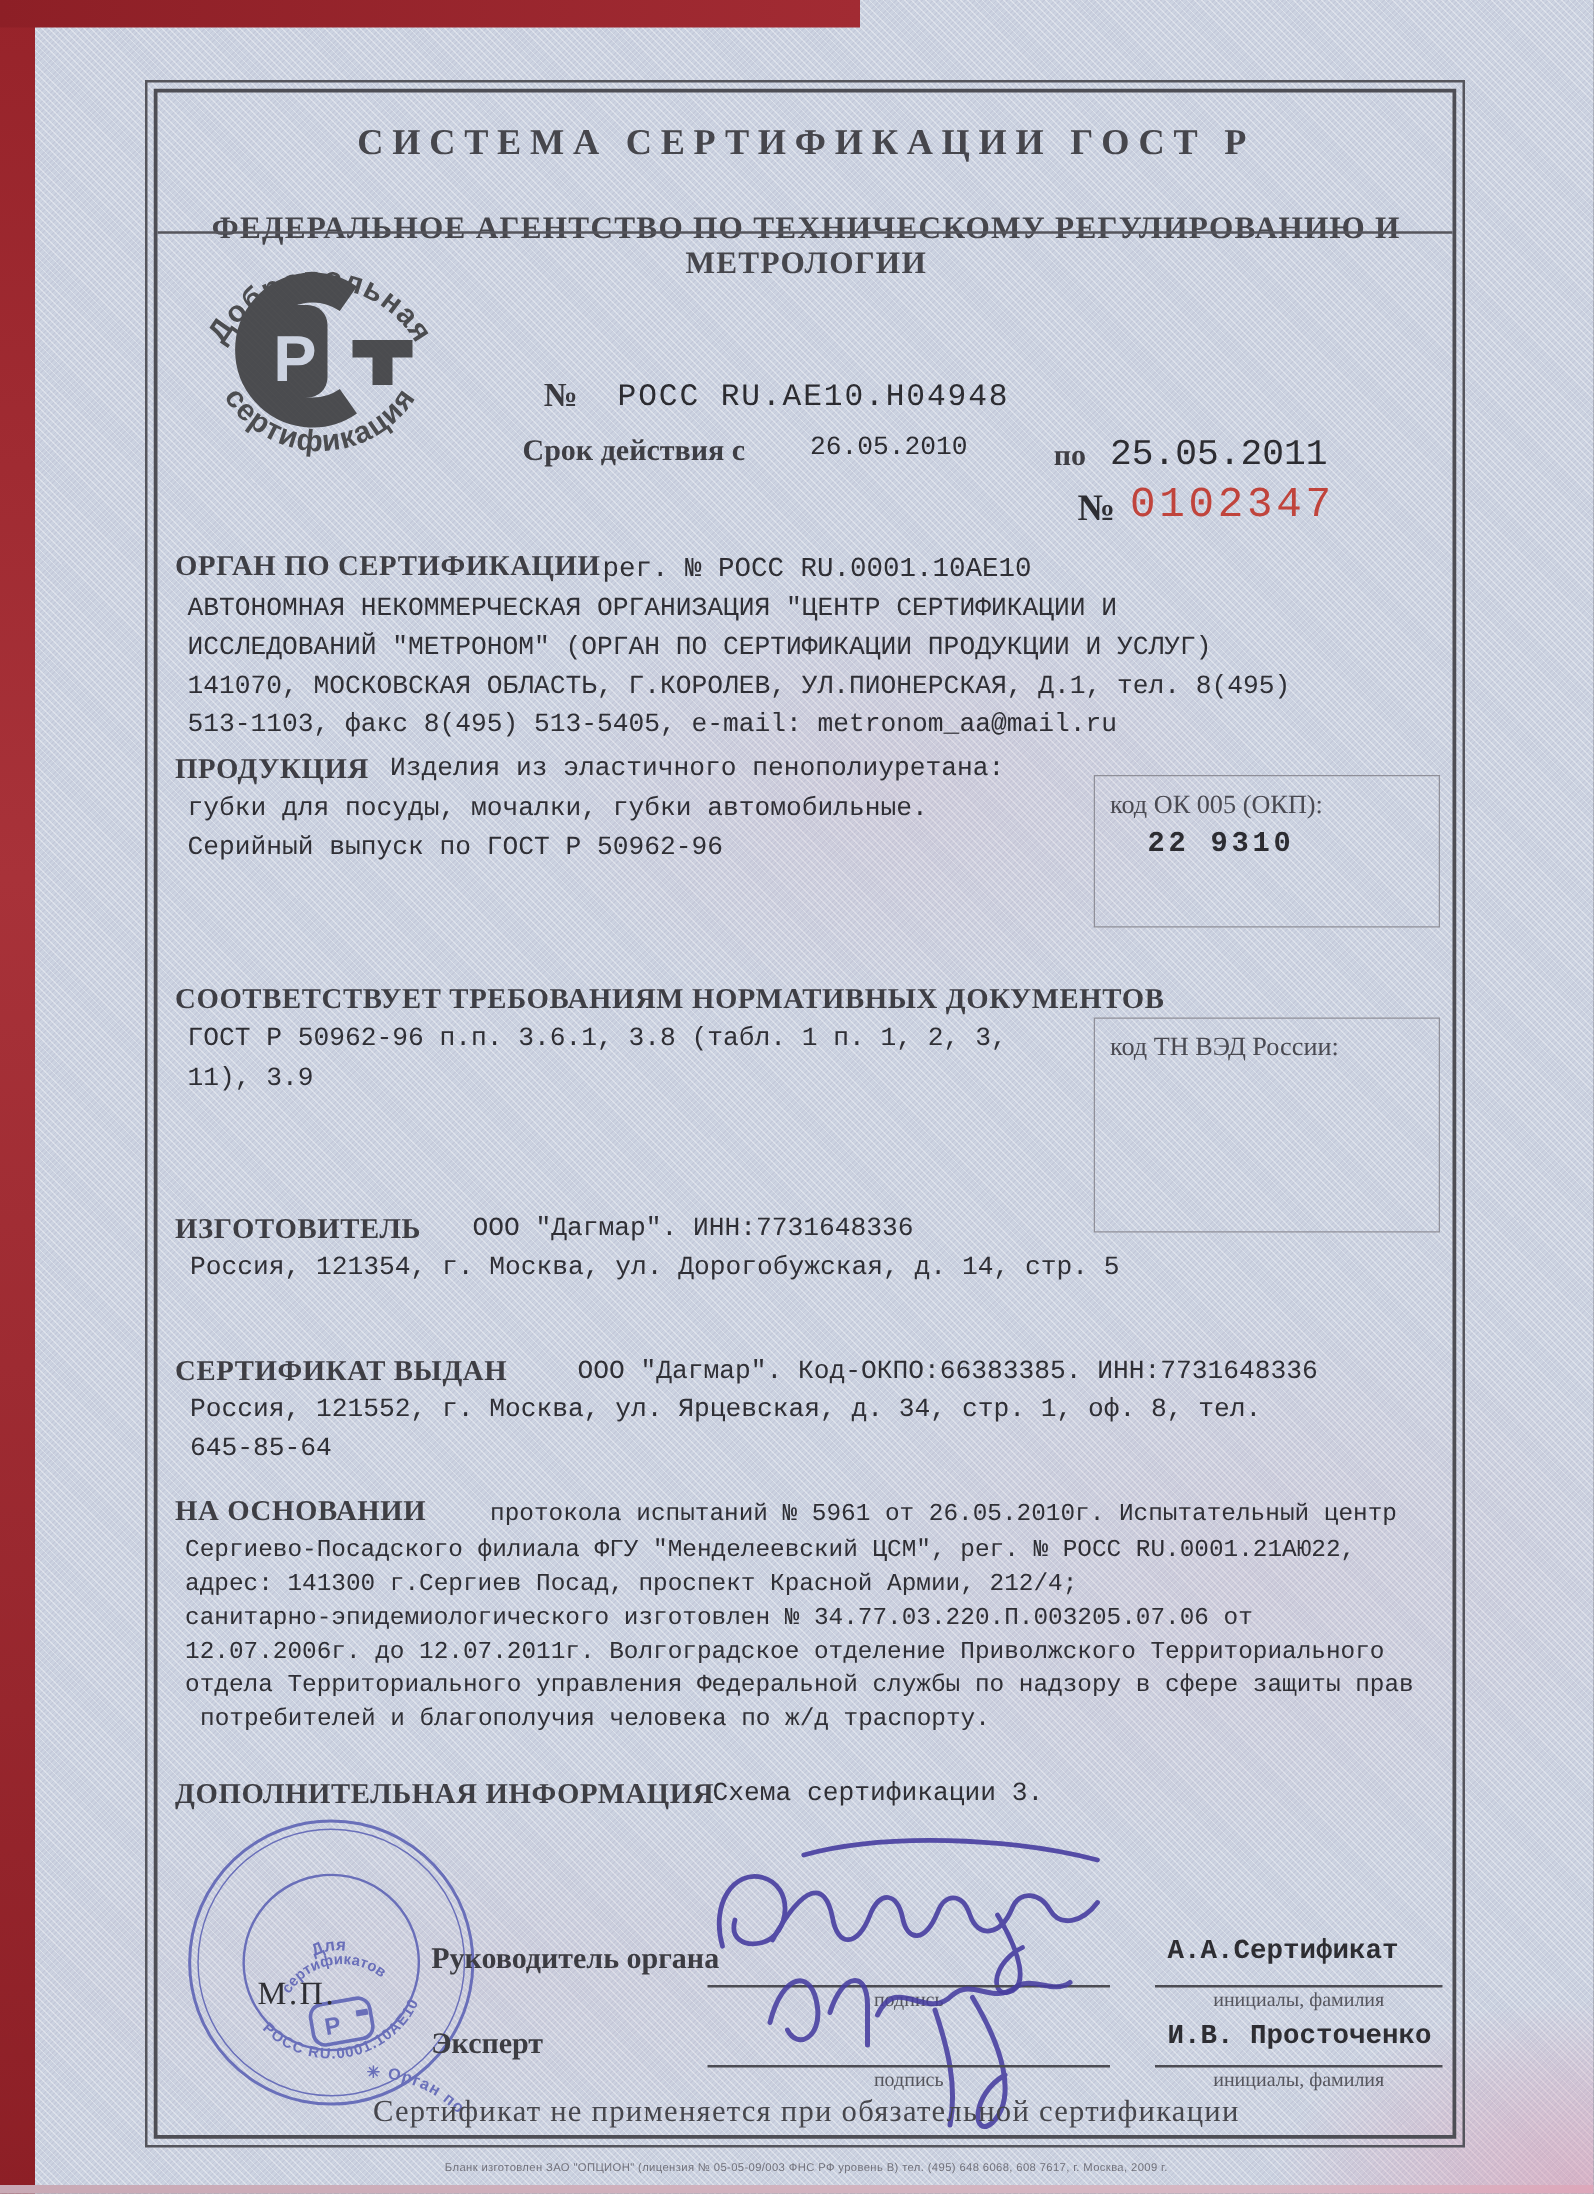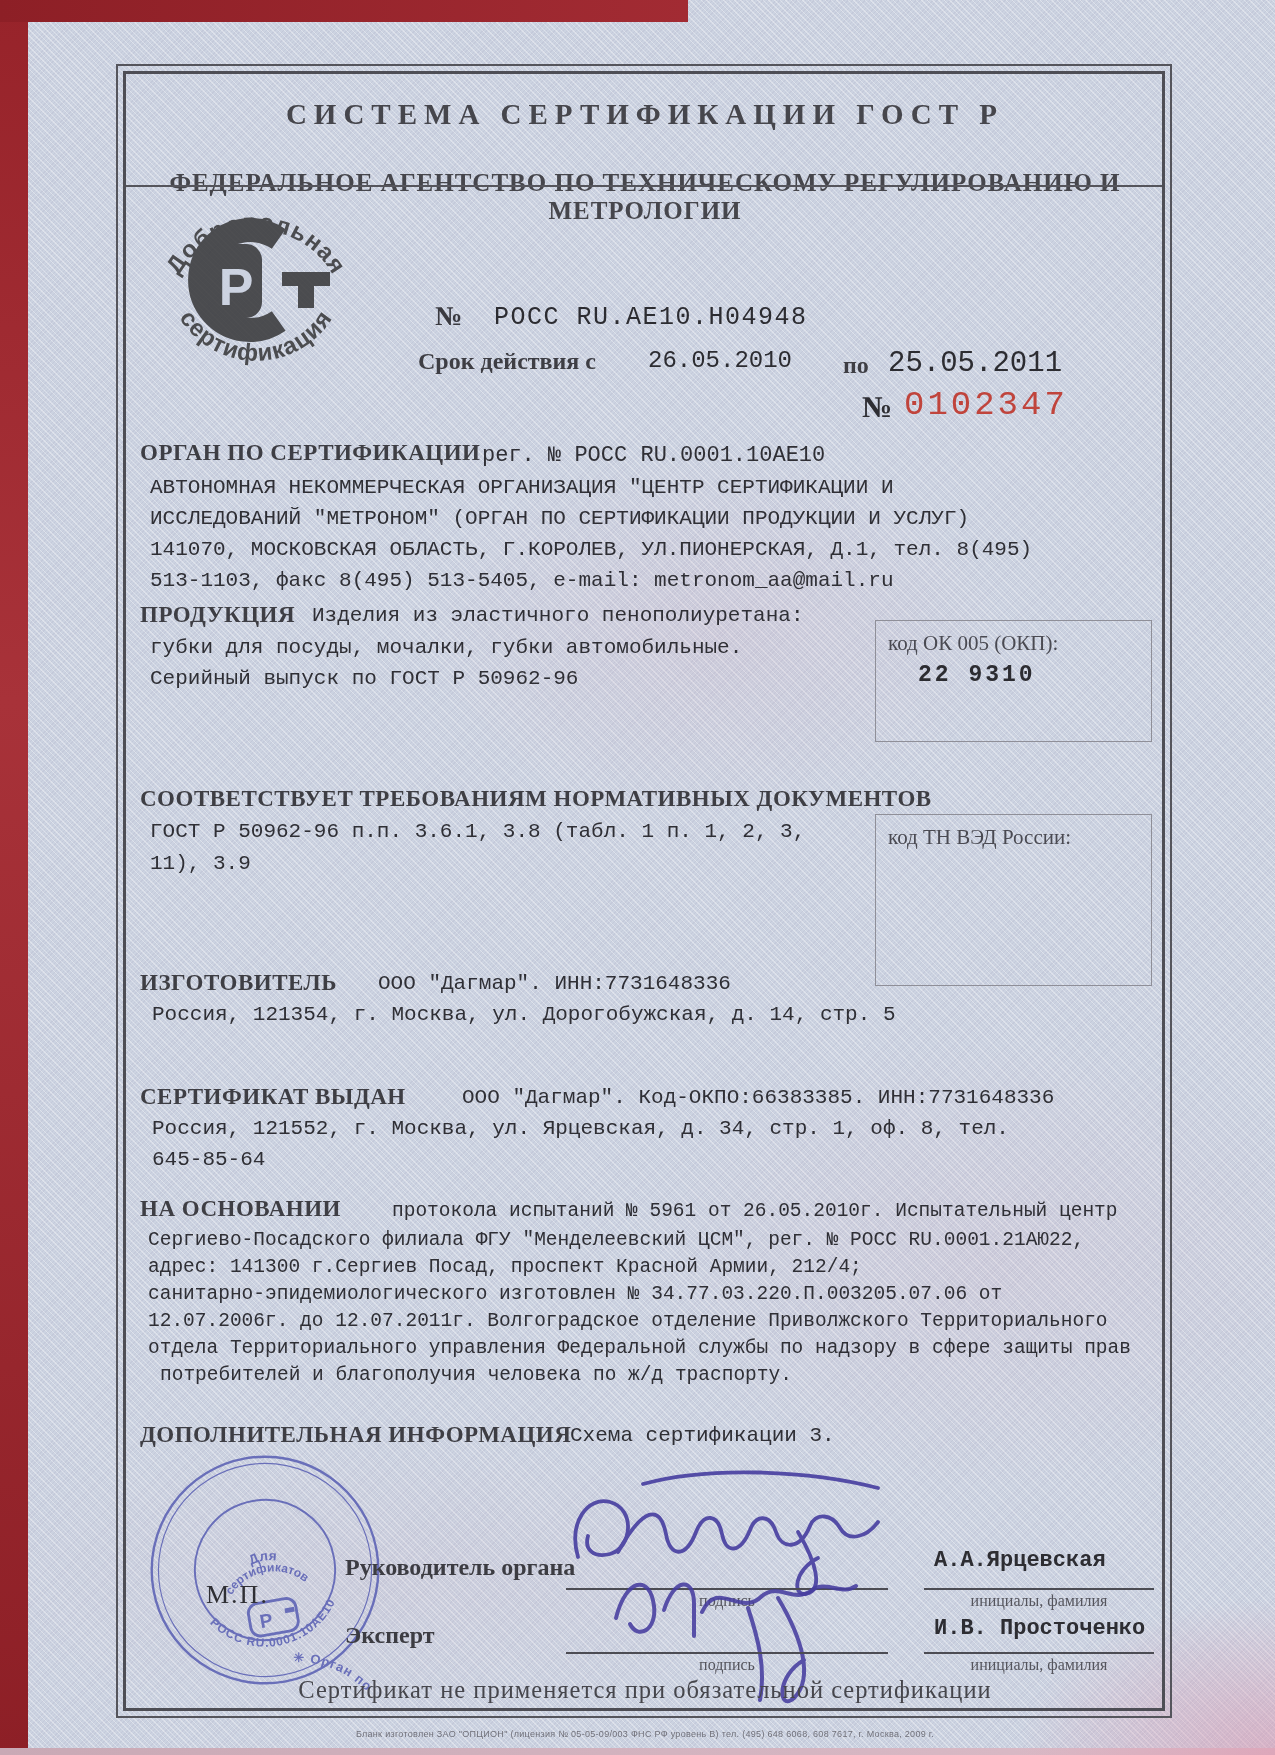--- a/index.html
+++ b/index.html
@@ -30,21 +30,21 @@
 
   .hdr-system{left:128px;top:98px;width:1034px;text-align:center;font-size:29px;font-weight:bold;letter-spacing:7px;color:#46464c;}
   .hdr-agency{left:128px;top:141px;width:1034px;text-align:center;font-size:25px;font-weight:bold;letter-spacing:1px;color:#46464c;margin-top:28px;}
   .hdr-rule{left:126px;top:185px;width:1036px;height:2px;background:#55555c;}
 
   .doc-title{left:370px;top:213px;font-family:"Liberation Sans",sans-serif;font-size:50px;font-weight:bold;letter-spacing:1px;color:#38383d;white-space:nowrap;}
 
   .certnum-sign{left:435px;top:301px;font-size:27px;font-weight:bold;color:#3a3a40;}
   .certnum-val{left:494px;top:303px;font-size:25px;letter-spacing:1.5px;color:#2c2c31;}
   .validity-label{left:418px;top:348px;font-size:24px;font-weight:bold;color:#3e3e44;}
-  .from-date{left:648px;top:347px;font-size:24px;color:#2c2c31;text-align:right;}
+  .from-date{left:648px;top:347px;font-size:21px;color:#2c2c31;text-align:right;}
   .to-label{left:843px;top:352px;font-size:24px;font-weight:bold;color:#3e3e44;}
   .to-date{left:888px;top:347px;font-size:29px;color:#2c2c31;}
   .serial-sign{left:862px;top:390px;font-size:30px;font-weight:bold;color:#2e2e33;}
   .serial-val{left:904px;top:386px;font-size:34px;letter-spacing:3px;color:#c0443c;}
 
   .sec-label{font-size:23px;font-weight:bold;letter-spacing:.5px;color:#3e3e44;white-space:nowrap;}
   .m21{font-size:21px;color:#2f2f35;white-space:nowrap;}
   .m22{font-size:22px;color:#2f2f35;white-space:nowrap;}
   .m19{font-size:19.5px;color:#2f2f35;white-space:nowrap;}
 
@@ -192,21 +192,21 @@
   <svg class="abs" style="left:548px;top:1462px" width="350" height="135" viewBox="0 0 350 135">
     <g fill="none" stroke="#473ea0" stroke-width="3.8" stroke-linecap="round" opacity=".9">
       <path d="M 95,22 C 160,4 260,8 330,26"></path>
       <path d="M 30,95 C 20,60 40,34 62,40 C 88,47 84,86 62,92 C 46,96 36,88 40,74"></path>
       <path d="M 70,90 C 95,45 112,42 118,72 C 122,96 138,96 148,70 C 156,50 170,52 174,72 C 178,92 192,92 202,68 C 208,52 222,52 228,70 C 234,88 252,88 262,64 C 268,50 284,52 292,66 C 300,80 318,76 330,60"></path>
       <path d="M 250,70 C 268,100 276,128 258,132 C 244,134 246,108 270,96"></path>
     </g>
   </svg>
   <div class="abs sig-line" style="left:566px;top:1588px;width:322px"></div>
   <div class="abs sig-caption serif" style="left:566px;top:1592px;width:322px">подпись</div>
-  <div class="abs sig-name" style="left:934px;top:1548px">А.А.Ярцевская</div>
+  <div class="abs sig-name" style="left:934px;top:1548px">А.А.Сертификат</div>
   <div class="abs sig-line" style="left:924px;top:1588px;width:230px"></div>
   <div class="abs sig-caption serif" style="left:924px;top:1592px;width:230px">инициалы, фамилия</div>
 
   <div class="abs role-label serif" style="left:345px;top:1622px">Эксперт</div>
   <svg class="abs" style="left:598px;top:1548px" width="290" height="165" viewBox="0 0 290 165">
     <g fill="none" stroke="#473ea0" stroke-width="4" stroke-linecap="round" opacity=".88">
       <path d="M 18,70 C 28,30 52,26 56,58 C 59,82 40,92 32,76"></path>
       <path d="M 66,62 C 76,30 96,28 96,56 L 96,88"></path>
       <path d="M 104,64 C 120,30 142,70 164,48 C 180,34 196,56 214,42 C 228,32 244,48 258,38"></path>
       <path d="M 150,60 C 160,90 168,120 162,152"></path>

